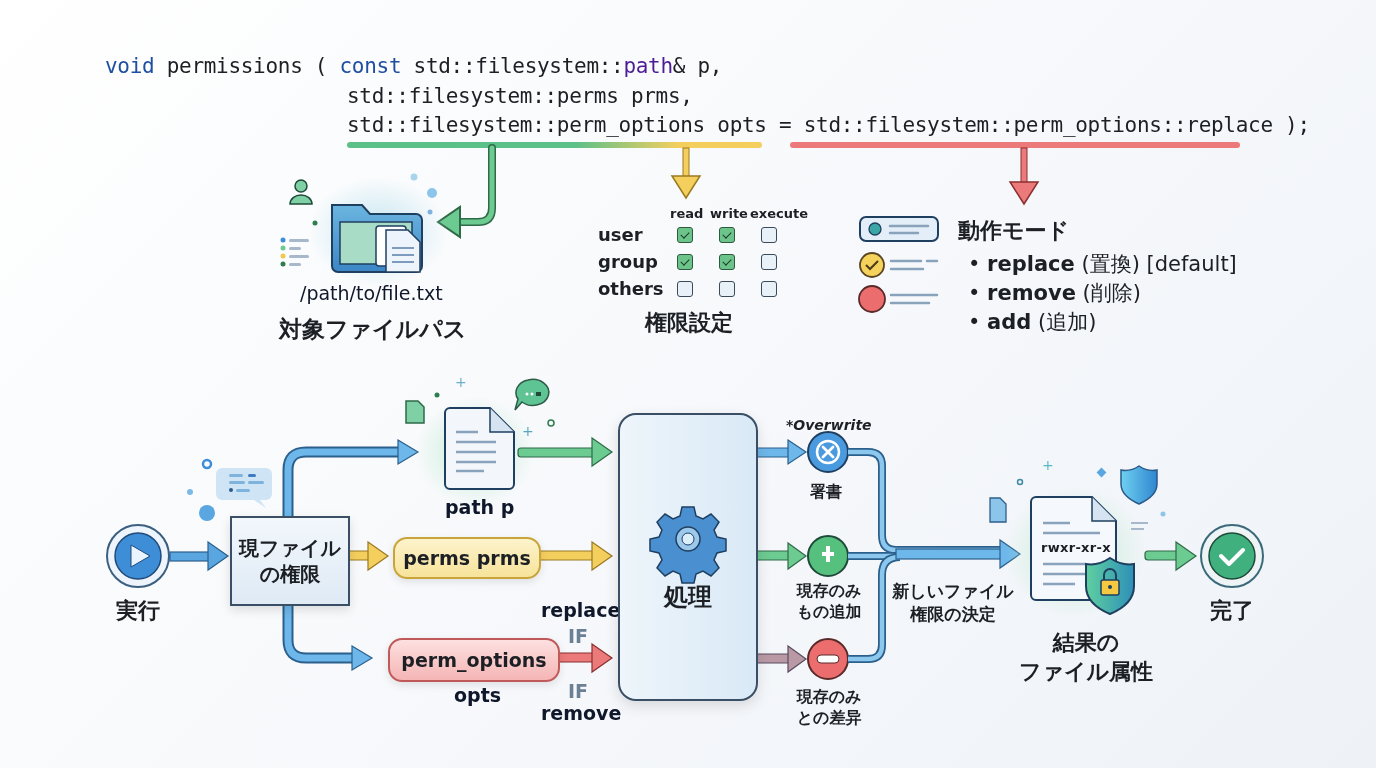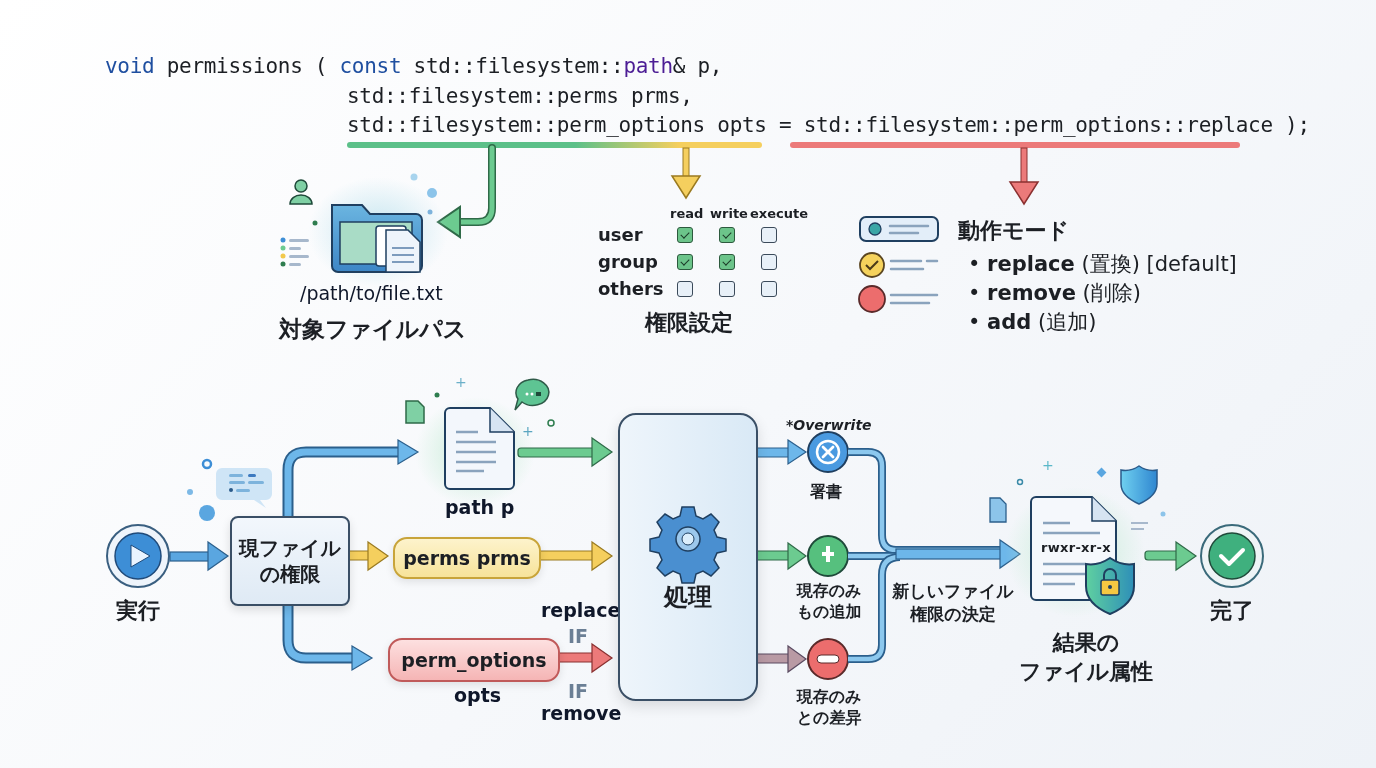--- a/index.html
+++ b/index.html
@@ -284,21 +284,21 @@
 
 <div class="abs jp" style="left:958px;top:216px;">動作モード</div>
 <div class="abs" style="left:968px;top:250px;">
   <div style="font-size:21px;line-height:29px;white-space:nowrap;">• <b>replace</b> <span>(置換)</span> <span>[default]</span></div>
   <div style="font-size:21px;line-height:29px;white-space:nowrap;">• <b>remove</b> <span>(削除)</span></div>
   <div style="font-size:21px;line-height:29px;white-space:nowrap;">• <b>add</b> <span>(追加)</span></div>
 </div>
 
 <div class="abs jp" style="left:116px;top:596px;">実行</div>
 
-<div class="abs" style="left:230px;top:516px;width:116px;height:86px;border:2px solid #3a4f66;border-radius:8px;background:linear-gradient(#f2f7fc,#dfeaf5);box-shadow:0 4px 10px rgba(0,0,0,0.12);display:flex;flex-direction:column;align-items:center;justify-content:center;">
+<div class="abs" style="left:230px;top:516px;width:116px;height:86px;border:2px solid #3a4f66;border-radius:0;background:linear-gradient(#f2f7fc,#dfeaf5);box-shadow:0 4px 10px rgba(0,0,0,0.12);display:flex;flex-direction:column;align-items:center;justify-content:center;">
   <div class="jp" style="font-size:20px;line-height:26px;">現ファイル</div>
   <div class="jp" style="font-size:20px;line-height:26px;">の権限</div>
 </div>
 
 <div class="abs lbl" style="left:445px;top:496px;">path p</div>
 
 <div class="abs pill" style="left:393px;top:537px;width:144px;height:38px;background:linear-gradient(#fdf3cc,#f7e39a);border:2px solid #c8a43a;">perms prms</div>
 <div class="abs pill" style="left:388px;top:638px;width:168px;height:40px;background:linear-gradient(#fde0e0,#f5b5b5);border:2px solid #c05a5a;">perm_options</div>
 <div class="abs lbl" style="left:454px;top:684px;">opts</div>
 

